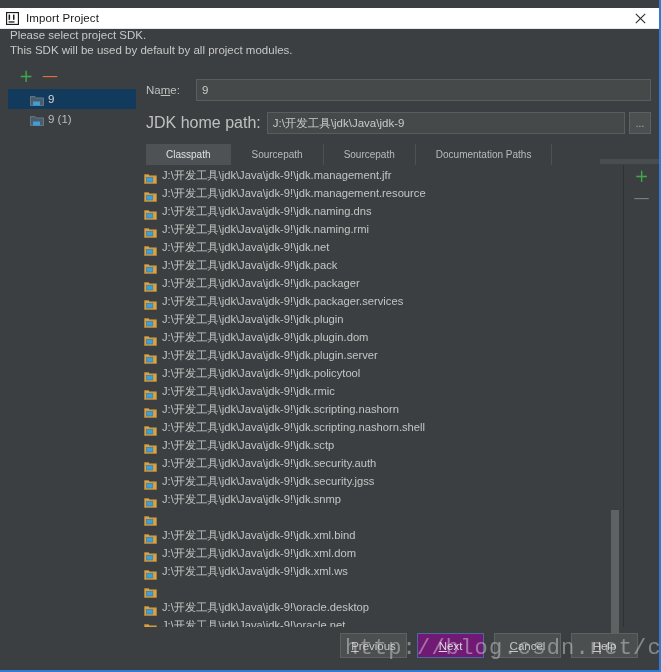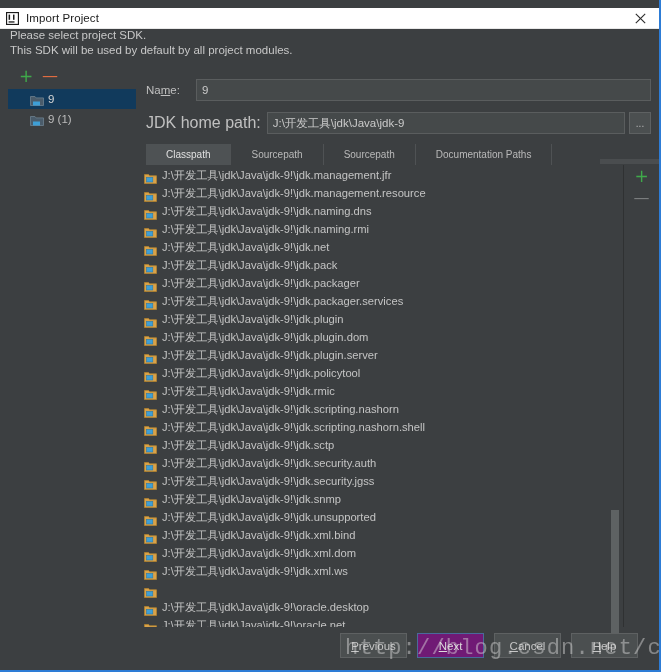--- a/index.html
+++ b/index.html
@@ -435,21 +435,20 @@
                 <path d="M0.5 1.5 h4.1 l1.1 1.3 H12.5 V10.5 H0.5 Z" fill="#d8a24a" stroke="#b2832f" stroke-width="0.8"></path>
                 <rect x="2.6" y="4.4" width="6.2" height="4.6" fill="#3e9fd6" stroke="#2b7aa8" stroke-width="0.6"></rect>
               </svg></span>
             <span class="cp-text">J:\开发工具\jdk\Java\jdk-9!\jdk.snmp</span>
           </div>
           <div class="cp-row">
             <span class="jar-icon"><svg width="13" height="12" viewBox="0 0 13 12">
                 <path d="M0.5 1.5 h4.1 l1.1 1.3 H12.5 V10.5 H0.5 Z" fill="#d8a24a" stroke="#b2832f" stroke-width="0.8"></path>
                 <rect x="2.6" y="4.4" width="6.2" height="4.6" fill="#3e9fd6" stroke="#2b7aa8" stroke-width="0.6"></rect>
               </svg></span>
-            <span class="cp-text">J:\开发工具\jdk\Java\jdk-9!\jdk.unsupported</span>
           </div>
           <div class="cp-row">
             <span class="jar-icon"><svg width="13" height="12" viewBox="0 0 13 12">
                 <path d="M0.5 1.5 h4.1 l1.1 1.3 H12.5 V10.5 H0.5 Z" fill="#d8a24a" stroke="#b2832f" stroke-width="0.8"></path>
                 <rect x="2.6" y="4.4" width="6.2" height="4.6" fill="#3e9fd6" stroke="#2b7aa8" stroke-width="0.6"></rect>
               </svg></span>
             <span class="cp-text">J:\开发工具\jdk\Java\jdk-9!\jdk.xml.bind</span>
           </div>
           <div class="cp-row">
             <span class="jar-icon"><svg width="13" height="12" viewBox="0 0 13 12">

